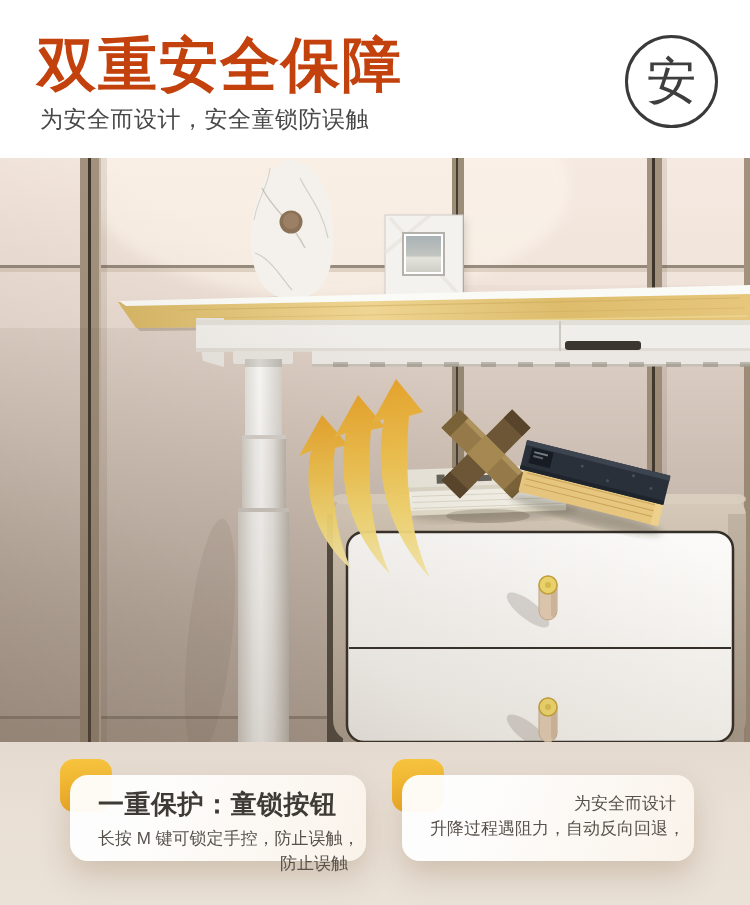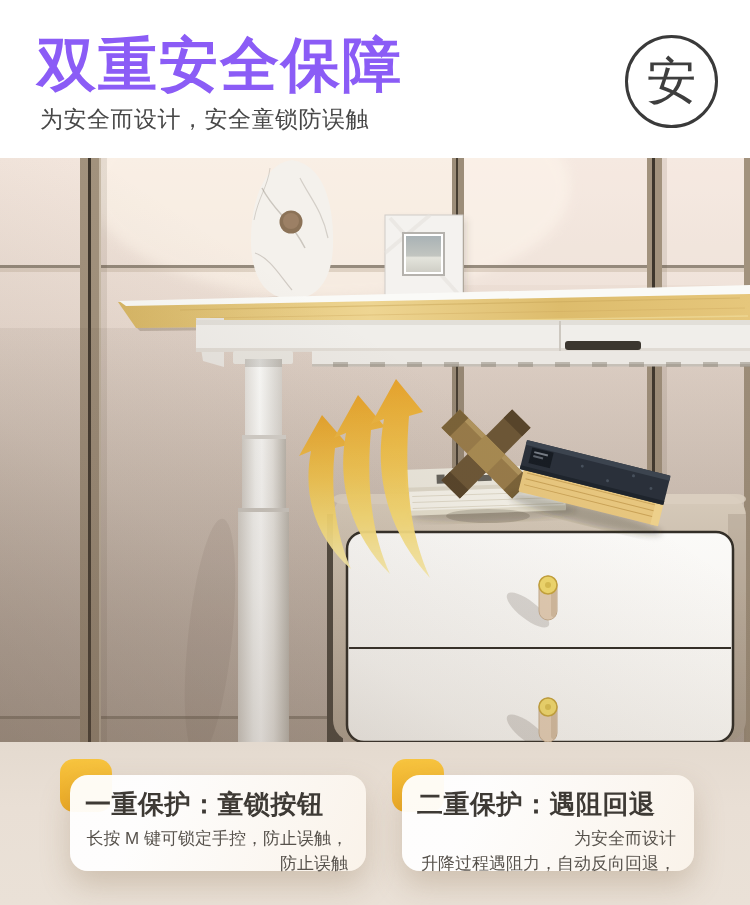--- a/index.html
+++ b/index.html
@@ -1,41 +1,41 @@
 <!DOCTYPE html>
 <html><head>
 <meta charset="utf-8">
 <style>
   html,body{margin:0;padding:0;}
   body{font-family:"Liberation Sans","DejaVu Sans",sans-serif;background:#fff;}
   .page{position:relative;width:750px;height:905px;overflow:hidden;background:#fff;}
 
   
   .hdr-title{position:absolute;left:37px;top:26px;margin:0;font-size:59px;font-weight:900;
-             color:#8b5cf6;letter-spacing:2px;white-space:nowrap;}
+             color:#c2410c;letter-spacing:2px;white-space:nowrap;}
   .hdr-sub{position:absolute;left:40px;top:104px;margin:0;font-size:23px;color:#474747;
            letter-spacing:.5px;white-space:nowrap;}
   .badge{position:absolute;left:625px;top:35px;width:93px;height:93px;border:3px solid #3A3A3A;
          border-radius:50%;box-sizing:border-box;display:flex;align-items:center;justify-content:center;
          font-size:50px;font-weight:500;color:#3E3E3E;background:#fff;}
 
   
   .photo{position:absolute;left:0;top:158px;width:750px;height:584px;}
   .photo svg{display:block;}
 
   
   .bottom-band{position:absolute;left:0;top:742px;width:750px;height:163px;
                background:linear-gradient(180deg,#E4DACF 0%,#E9DFD5 40%,#EAE1D7 100%);}
   .feature{position:absolute;top:759px;}
   .feature .accent{position:absolute;left:0;top:0;width:52px;height:53px;border-radius:14px;
                    background:linear-gradient(180deg,#F7C440,#EEA91F);}
-  .feature .card{position:relative;margin:16px 0 0 10px;height:96px;border-radius:18px;
+  .feature .card{position:relative;margin:16px 0 0 10px;height:86px;border-radius:18px;
                  background:linear-gradient(115deg,rgba(255,255,255,.95) 25%,rgba(251,244,235,.92) 100%);
                  box-shadow:0 14px 30px rgba(148,123,92,.32);
-                 padding:12px 18px 0 15px;box-sizing:border-box;}
+                 padding:12px 18px 0 28px;box-sizing:border-box;}
   .feature.left{left:60px;}  .feature.left  .card{width:296px;}
   .feature.right{left:392px;} .feature.right .card{width:292px;}
   .card h3{margin:0;font-size:26px;font-weight:800;color:#3E3A35;letter-spacing:.5px;white-space:nowrap;}
   .card p{margin:5px 0 0;font-size:17px;line-height:1.45;color:#57524C;text-align:right;}
   .card p span{display:block;white-space:nowrap;}
 </style>
 </head>
 <body>
 
 <div class="page">
@@ -283,21 +283,20 @@
       <p>
         <span>长按 M 键可锁定手控，防止误触，</span>
         <span>防止误触</span>
       </p>
     </div>
   </div>
 
   <div class="feature right">
     <div class="accent"></div>
     <div class="card">
-      <h3>二重保护：遇阻回退</h3>
       <p>
         <span>为安全而设计</span>
         <span>升降过程遇阻力，自动反向回退，</span>
       </p>
     </div>
   </div>
 
 </div>
 
 </body></html>

